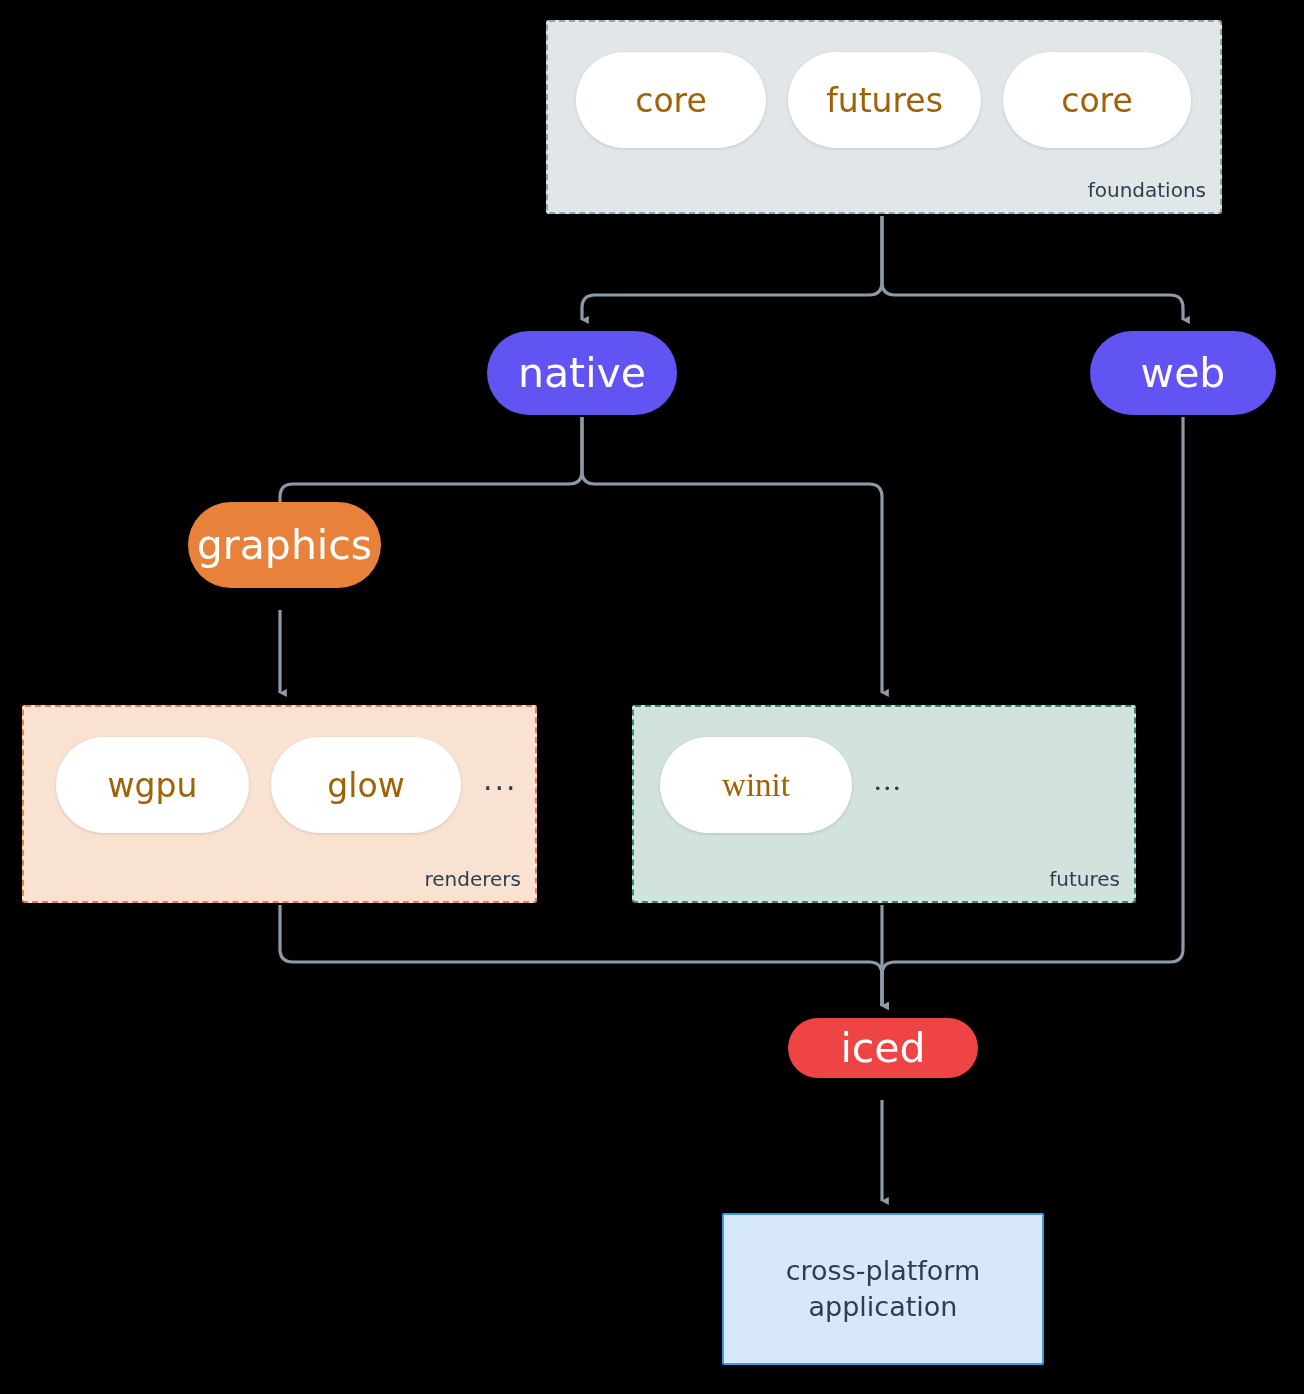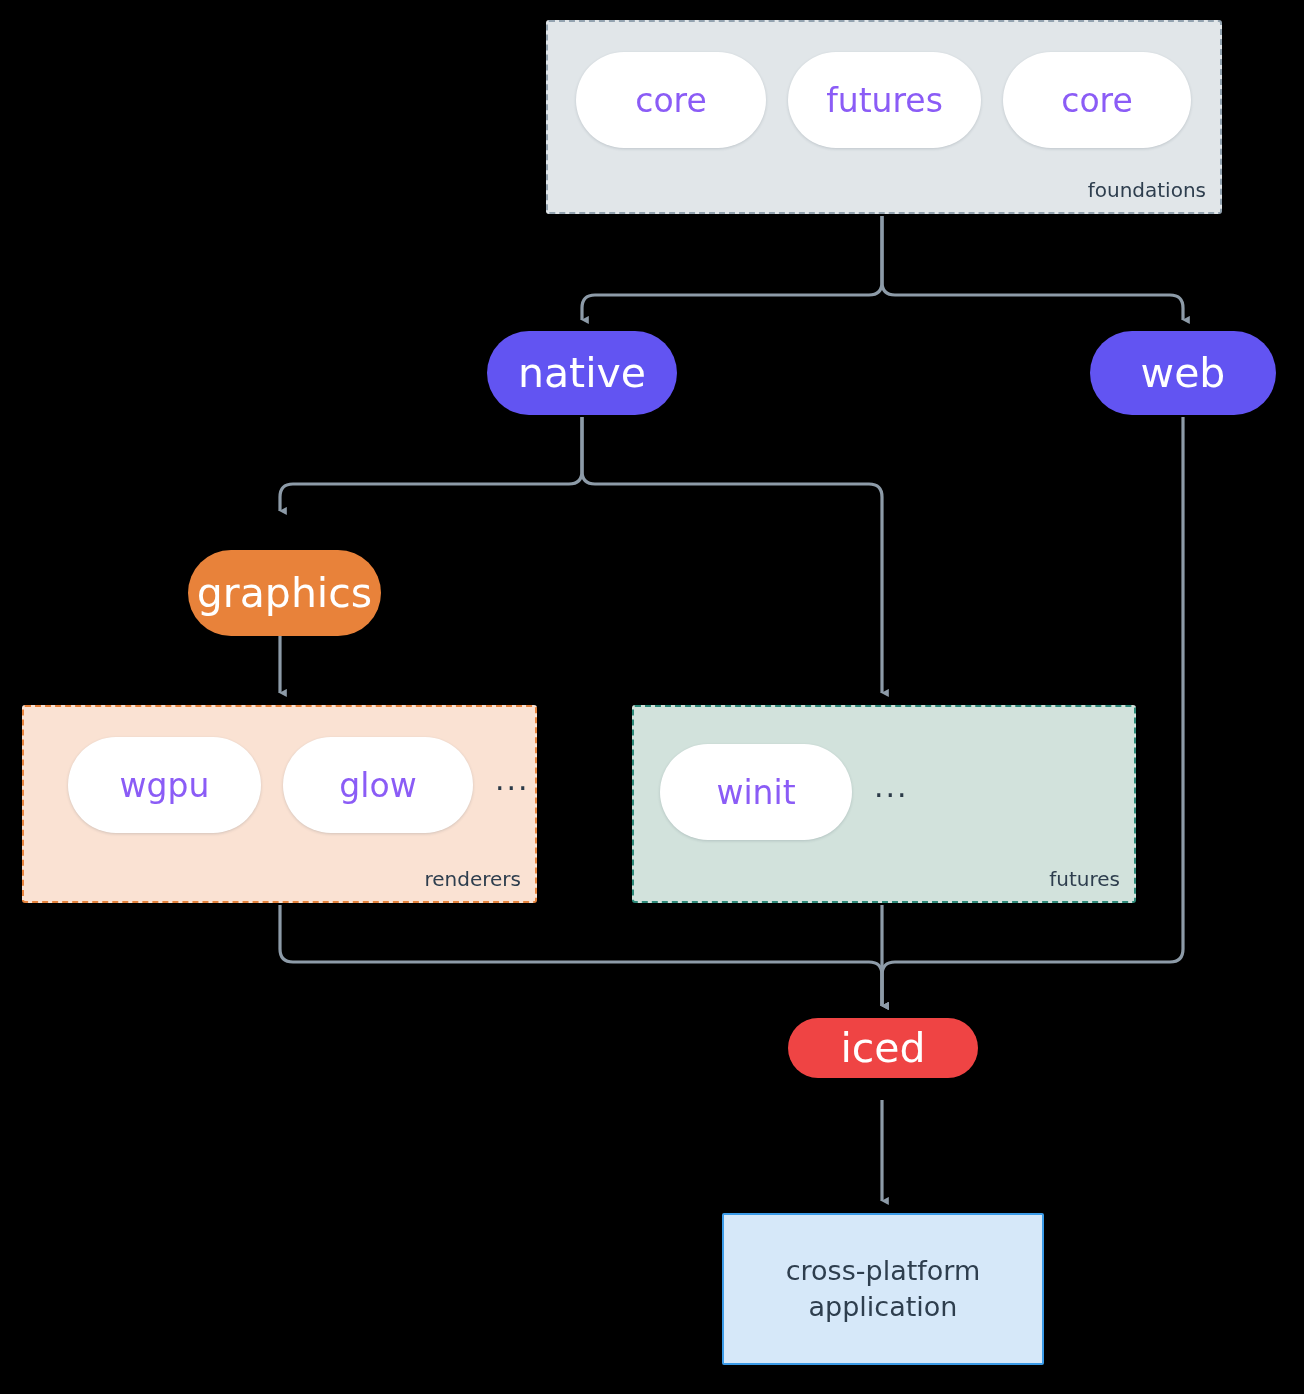--- a/index.html
+++ b/index.html
@@ -66,33 +66,33 @@
   }
   .group-items {
     position: absolute;
     left: 0;
     top: 0;
     display: flex;
     align-items: center;
     gap: 22px;
   }
   .group-foundations .group-items { left: 28px; top: 30px; }
-  .group-renderers .group-items { left: 44px; top: 30px; }
-  .group-shells .group-items { left: 26px; top: 37px; }
+  .group-renderers .group-items { left: 32px; top: 30px; }
+  .group-shells .group-items { left: 26px; top: 30px; font-family: Liberation Serif, serif; }
 
   
   .pill-white {
     background: #FFFFFF;
     border-radius: 70px;
     height: 96px;
     display: flex;
     align-items: center;
     justify-content: center;
     font-size: 33px;
-    color: #8b5cf6;
+    color: #a16207;
     box-shadow: 0 1px 3px rgba(40,55,70,0.18);
     box-sizing: border-box;
     padding: 0 26px;
   }
   .w-core    { width: 190px; }
   .w-futures { width: 193px; }
   .w-style   { width: 188px; }
   .w-wgpu    { width: 193px; }
   .w-glow    { width: 190px; }
   .w-winit   { width: 192px; }
@@ -127,21 +127,21 @@
   .node-web {
     left: 1090px;
     top: 331px;
     width: 186px;
     height: 84px;
     background: #6254F2;
     border-radius: 45px;
   }
   .node-graphics {
     left: 188px;
-    top: 550px;
+    top: 502px;
     width: 193px;
     height: 86px;
     background: #E8823A;
     border-radius: 45px;
   }
   .node-iced {
     left: 788px;
     top: 1018px;
     width: 190px;
     height: 60px;

